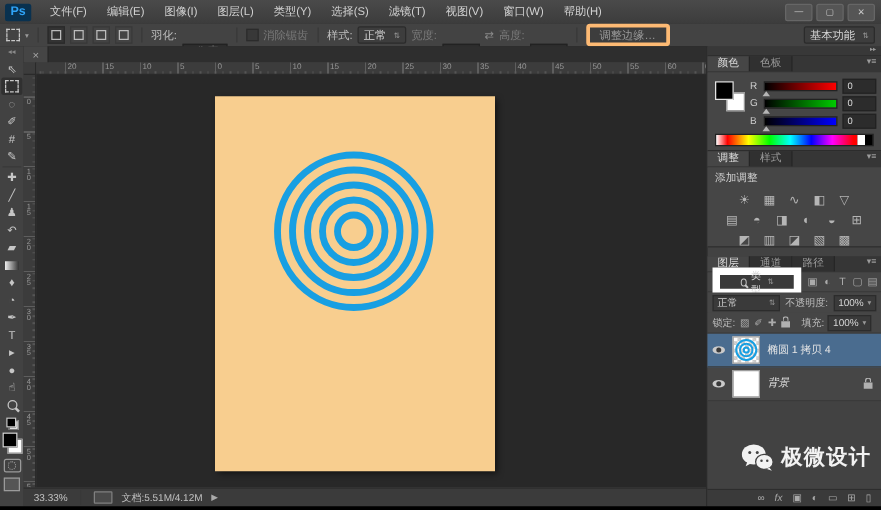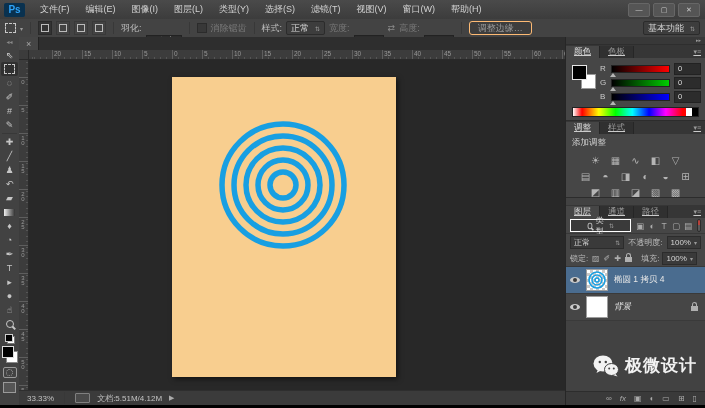--- a/index.html
+++ b/index.html
@@ -25,21 +25,21 @@
   .mode-box.pressed{background:#333;border-color:#2a2a2a;}
   .mode-inner{width:6px;height:6px;border:1px solid #bbb;}
   .sep{width:1px;height:12px;background:#383838;margin:0 3px;}
   .opt-label{color:#bdbdbd;white-space:nowrap;}
   .opt-label.disabled{color:#7a7a7a;}
   .opt-field{background:#2c2c2c;border:1px solid #222;height:11px;min-width:28px;
     padding:0 3px;color:#e3e3e3;display:flex;align-items:center;white-space:nowrap;margin-top:27px;}
   .opt-drop{background:#3d3d3d;border:1px solid #2b2b2b;border-radius:2px;height:12px;
     padding:0 4px;display:flex;gap:6px;align-items:center;color:#d5d5d5;white-space:nowrap;}
   .checkbox{width:8px;height:8px;background:#383838;border:1px solid #2b2b2b;display:inline-block;}
-  .refine-btn{background:#3d3d3d;border:1px solid #fdba74;border-radius:3px;height:12px;
+  .refine-btn{background:#3d3d3d;border:3px solid #fdba74;border-radius:3px;height:12px;
     padding:0 8px;color:#9a9a9a;display:flex;align-items:center;white-space:nowrap;}
   .spacer{flex:1;}
   
   #toolbar{position:absolute;top:37px;left:0;width:19px;bottom:3px;background:#424242;
     border-right:1px solid #333;display:flex;flex-direction:column;align-items:center;}
   .toolbar-header{height:11px;font-size:6px;color:#8a8a8a;line-height:11px;}
   .tool{width:17px;height:14px;display:flex;align-items:center;justify-content:center;
     font-size:9px;color:#c6c6c6;flex:0 0 auto;}
   .tool.active{background:#303030;border-radius:2px;}
   .gradient-box{width:11px;height:7px;background:linear-gradient(90deg,#eee,#333);display:inline-block;}
@@ -84,21 +84,21 @@
   #statusbar{position:absolute;left:19px;top:390px;width:546px;height:15px;background:#3b3b3b;
     border-top:1px solid #2e2e2e;box-sizing:border-box;display:flex;align-items:center;
     font-size:8px;color:#c2c2c2;gap:7px;padding:0 8px;}
   .status-icon{width:13px;height:8px;border:1px solid #808080;border-radius:1px;background:#4a4a4a;}
   .status-arrow{font-size:7px;color:#aaa;}
   
   #dock{position:absolute;top:37px;left:565px;width:140px;bottom:3px;background:#424242;
     border-left:1px solid #262626;box-sizing:border-box;}
   .dock-header{height:7px;background:#383838;border-bottom:1px solid #2e2e2e;
     font-size:5px;color:#999;text-align:right;padding-right:4px;line-height:7px;}
-  .panel-tabs{height:13px;background:#363636;display:flex;align-items:center;font-size:8.5px;text-decoration:underline;}
+  .panel-tabs{height:13px;background:#363636;display:flex;align-items:flex-start;font-size:8.5px;}
   .ptab{padding:0 8px;display:flex;align-items:center;color:#9b9b9b;background:#303030;border-right:1px solid #262626;}
   .ptab.active{background:#464646;color:#ddd;}
   .panel-menu{margin-left:auto;color:#9b9b9b;font-size:7px;display:flex;align-items:center;padding:0 4px;}
   .panel-body{background:#464646;border-bottom:1px solid #2c2c2c;}
   
   #color-body{height:63px;display:flex;padding:4px 4px 0 4px;box-sizing:border-box;flex-wrap:wrap;}
   .panel-fgbg{position:relative;width:24px;height:24px;margin:3px 4px 0 2px;}
   .panel-fgbg .b{position:absolute;right:0;bottom:0;width:13px;height:13px;background:#fff;border:1px solid #999;}
   .panel-fgbg .f{position:absolute;left:0;top:0;width:13px;height:13px;background:#000;border:1px solid #e5e5e5;}
   #chan-rows{flex:1;}
@@ -118,21 +118,21 @@
   #spectrum-black{width:6px;background:#000;}
   
   #adj-body{height:64px;padding:2px 4px;box-sizing:border-box;}
   .adj-hint{font-size:8.5px;color:#cfcfcf;padding:1px 2px 3px 2px;}
   .adj-row{display:flex;justify-content:center;gap:7px;height:16px;align-items:center;}
   .adj{font-size:10px;color:#b5b5b5;width:13px;text-align:center;}
   
   #layers-panel{position:absolute;top:168px;left:0;right:0;bottom:0;display:flex;flex-direction:column;}
   .filter-row{height:15px;display:flex;align-items:center;gap:4px;padding:0 4px;
     background:#464646;border-bottom:1px solid #383838;}
-  .kind-drop{display:flex;align-items:center;gap:3px;background:#3a3a3a;border:1px solid #ffffff;
+  .kind-drop{display:flex;align-items:center;gap:3px;background:#3a3a3a;border:6px solid #ffffff;
     height:11px;padding:0 16px;font-size:8px;color:#d5d5d5;}
   .mini-mag{transform:scale(.8);}
   .filter-icon{font-size:8.5px;color:#ababab;width:10px;text-align:center;}
   .filter-toggle{width:7px;height:11px;margin-left:auto;border:1px solid #2c2c2c;border-radius:2px;
     background:linear-gradient(#b8413a 0 50%,#5a5a5a 50%);}
   .blend-row{height:16px;display:flex;align-items:center;gap:4px;padding:0 4px;background:#464646;}
   .blend-drop{width:56px;height:11px;background:#3a3a3a;border:1px solid #2c2c2c;display:flex;
     align-items:center;justify-content:space-between;font-size:8px;color:#d5d5d5;padding:0 3px;}
   .small-label{font-size:8px;color:#bdbdbd;white-space:nowrap;}
   .val-drop{height:11px;background:#3a3a3a;border:1px solid #2c2c2c;display:flex;align-items:center;

